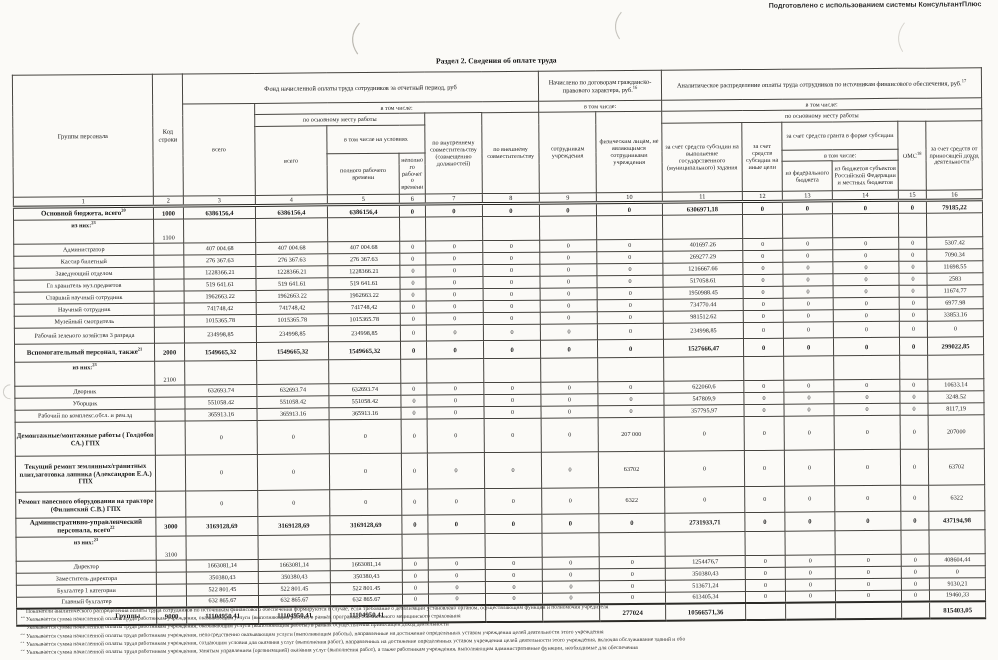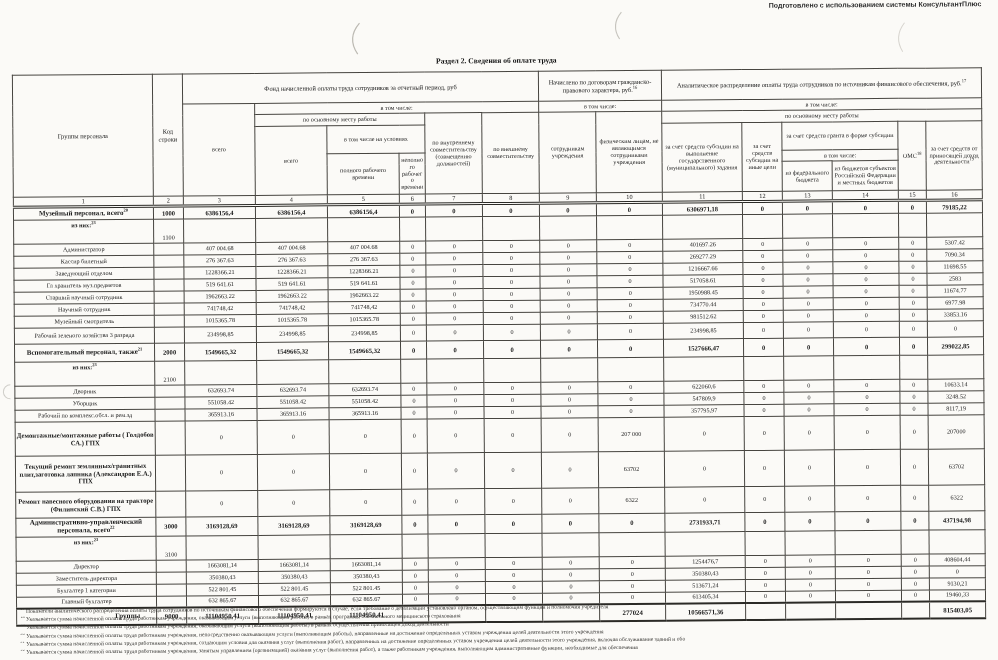--- a/index.html
+++ b/index.html
@@ -143,21 +143,21 @@
           <td>9</td>
           <td>10</td>
           <td>11</td>
           <td>12</td>
           <td>13</td>
           <td>14</td>
           <td>15</td>
           <td>16</td>
         </tr>
         <tr class="group" style="height: 13px;">
-          <td class="lbl"><span>Музейный персонал, всего</span><sup>20</sup></td>
+          <td class="lbl"><span>Основной бюджета, всего</span><sup>20</sup></td>
           <td class="code">1000</td>
           <td>6386156,4</td>
           <td>6386156,4</td>
           <td>6386156,4</td>
           <td>0</td>
           <td>0</td>
           <td>0</td>
           <td>0</td>
           <td>0</td>
           <td>6306971,18</td>

